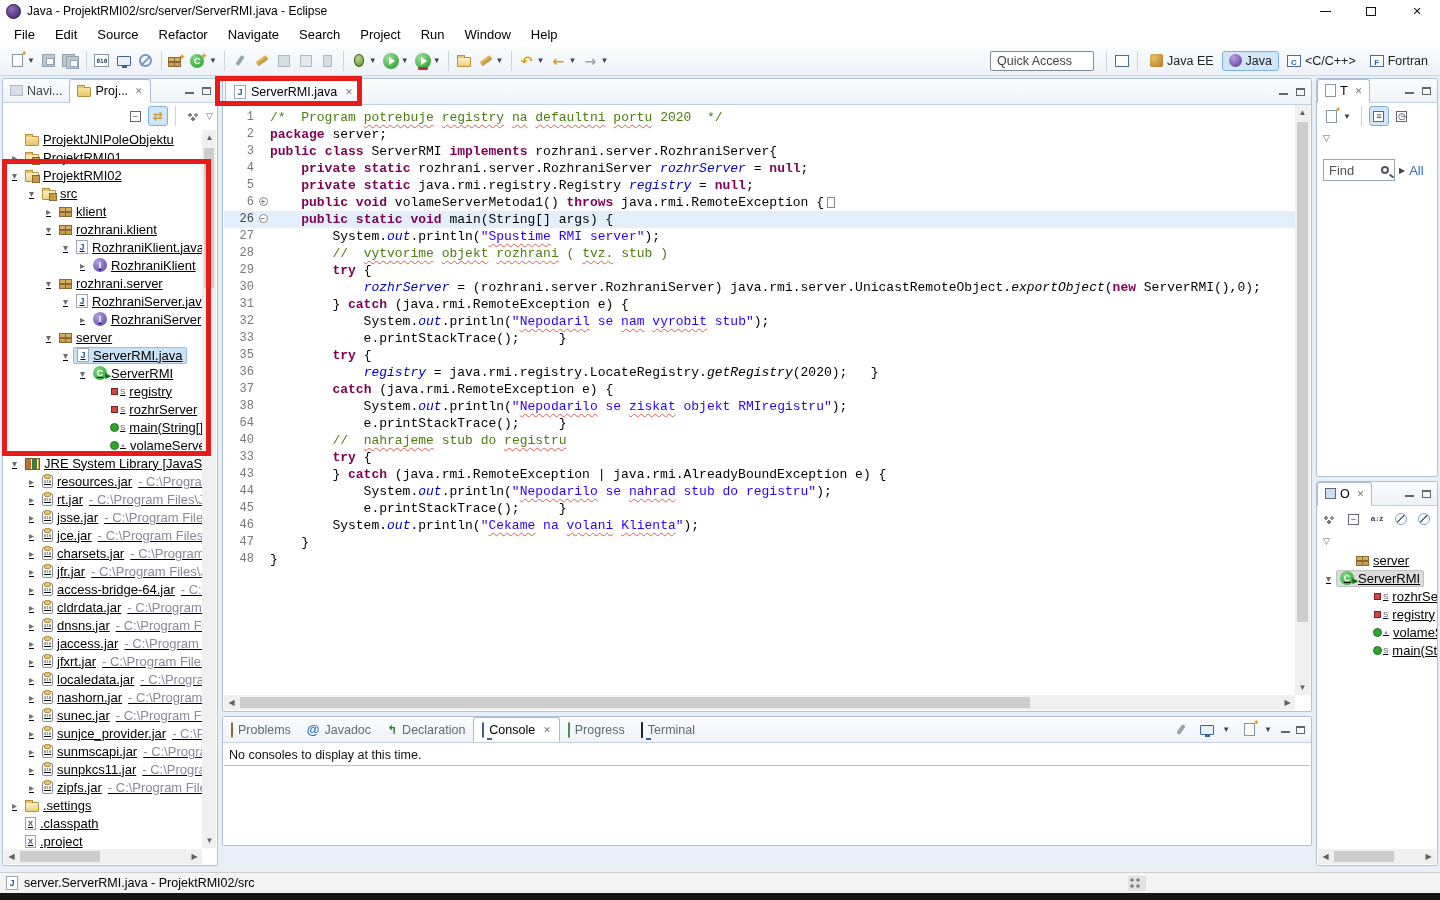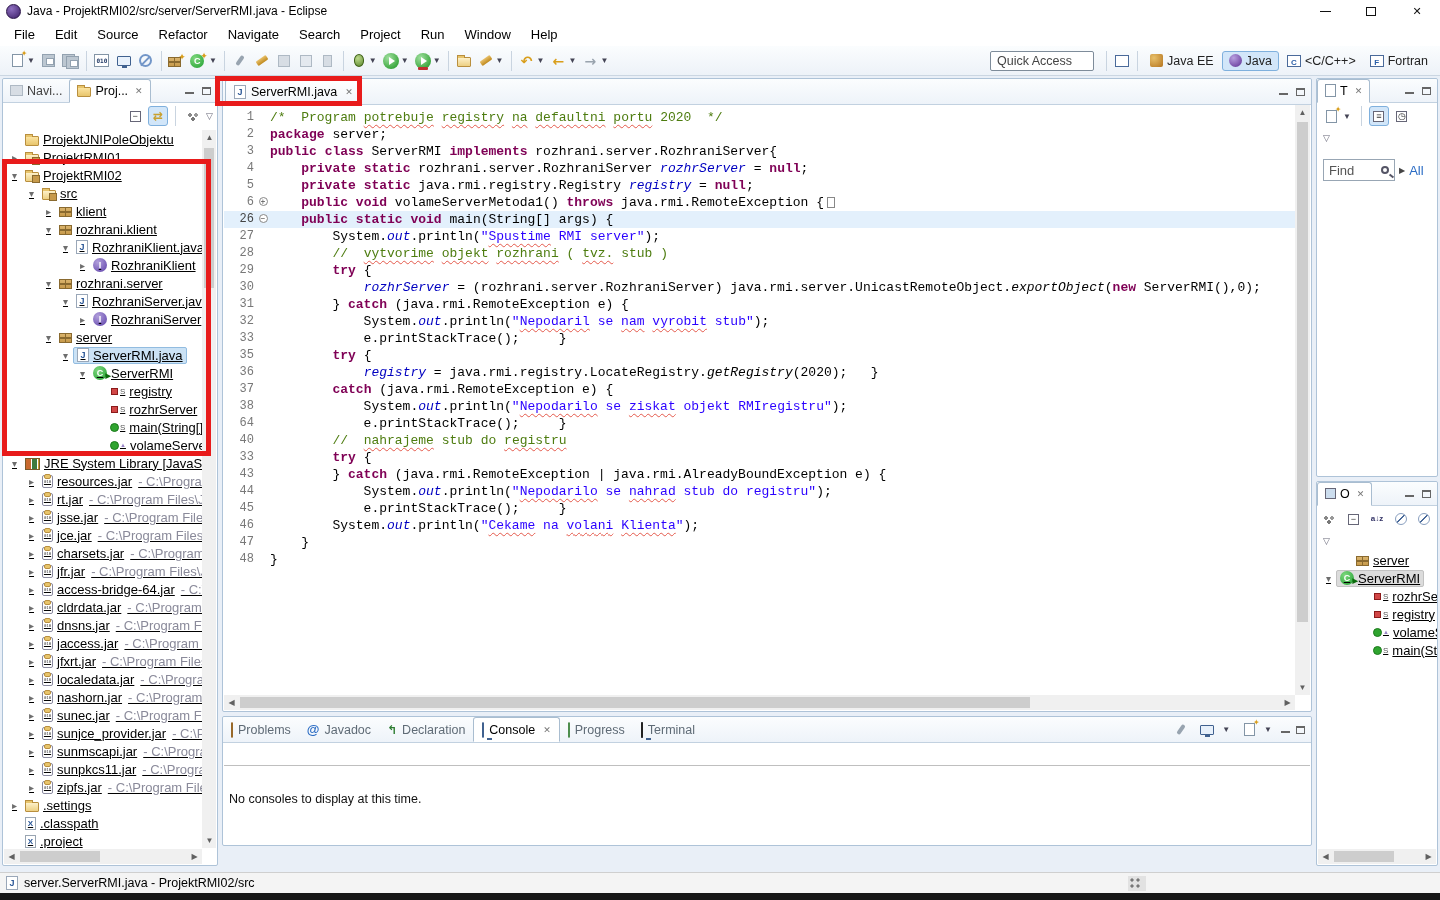--- a/index.html
+++ b/index.html
@@ -126,21 +126,21 @@
 
   
   .sb{position:absolute;background:#F0F0F0;}
   .sb .ar{position:absolute;color:#606060;font-size:8px;width:15px;height:15px;display:flex;align-items:center;justify-content:center;}
   .sbth{position:absolute;background:#CDCDCD;}
 
   
   #consolep{left:222px;top:716px;width:1090px;height:130px;}
   .ctab{height:25px;display:flex;align-items:center;gap:5px;padding:0 8px;font-size:12.5px;color:#5F6B76;white-space:nowrap;}
   .ctab.active{background:#fff;border:1px solid #A9BDD0;border-bottom:1px solid #fff;border-radius:3px 3px 0 0;color:#000;}
-  .cmsg{position:absolute;left:6px;top:31px;font-size:12.5px;color:#111;margin-top:44px;}
+  .cmsg{position:absolute;left:6px;top:31px;font-size:12.5px;color:#111;}
   .crule{position:absolute;left:1px;right:1px;top:48px;border-bottom:1px solid #BFBFBF;}
   .cp-problems{width:12px;height:12px;background:linear-gradient(90deg,#E8B93A 50%,#D05050 50%);border:1px solid #98692A;border-radius:2px;}
   .cp-javadoc{color:#2B6CC4;font:bold 13px/1 "Liberation Sans",sans-serif;}
   .cp-decl{color:#2E7D32;font:bold 12px/1 "DejaVu Sans",sans-serif;}
   .cp-progress{width:12px;height:12px;background:linear-gradient(#DFF3DF,#8FCB8F);border:1px solid #4E8E4E;border-radius:2px;}
 
   
   #tasklist{left:1316px;top:78px;width:122px;height:399px;}
   .findrow{position:absolute;left:6px;top:80px;display:flex;align-items:center;gap:4px;}
   .findbox{width:72px;height:22px;border:1px solid #98A6B4;display:flex;align-items:center;justify-content:space-between;padding:0 5px;font-size:13px;color:#555;background:#fff;}

